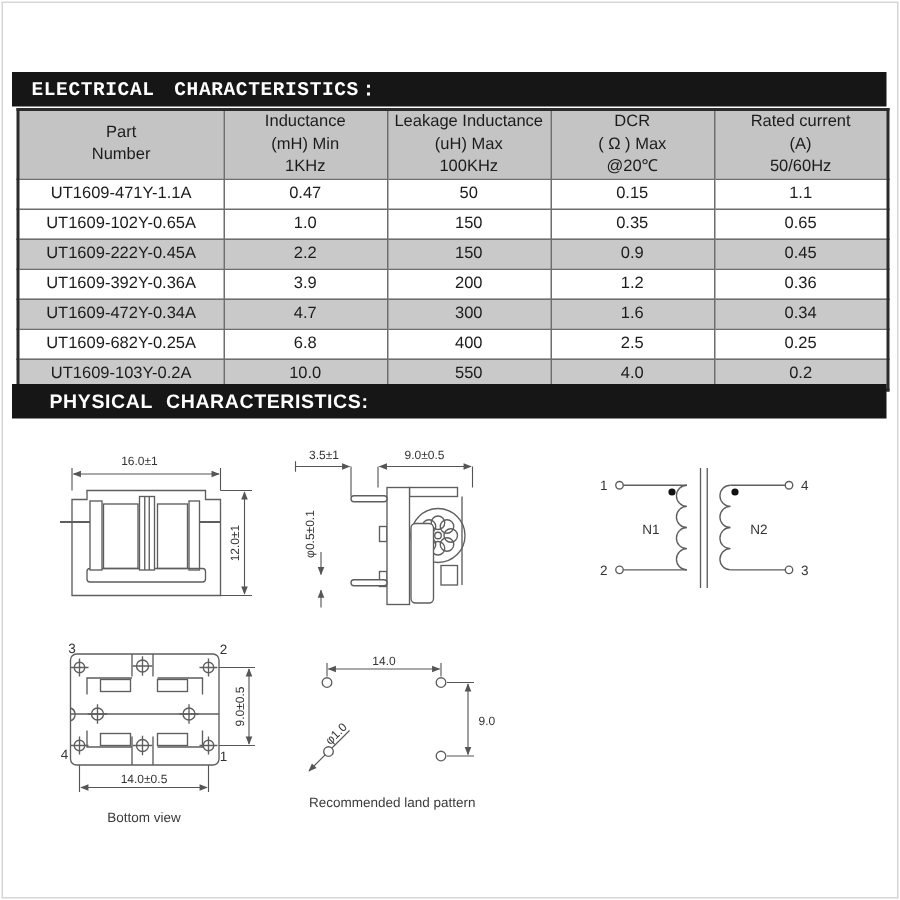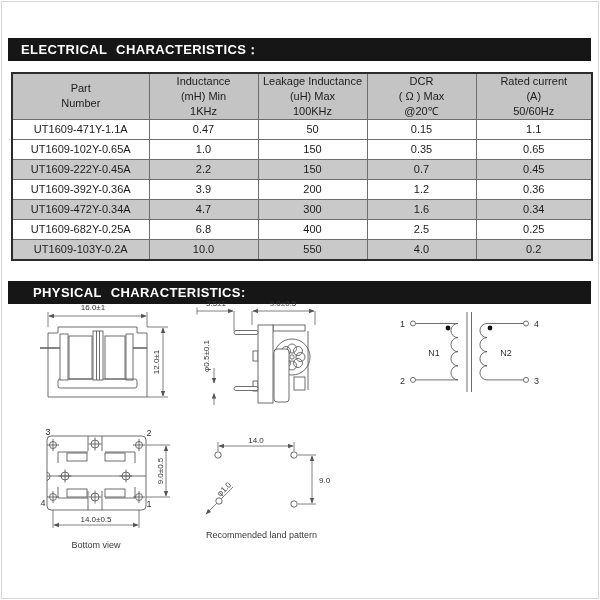--- a/index.html
+++ b/index.html
@@ -6,22 +6,22 @@
   body{
     width:600px;height:600px;position:relative;background:#ffffff;
     font-family:"Liberation Sans",sans-serif;overflow:hidden;
   }
   .page-frame{position:absolute;left:1px;top:1px;right:1px;bottom:1px;border:1px solid #d6d6d6;pointer-events:none;}
   .black-bar{
     position:absolute;left:8px;width:583px;height:23px;background:#161616;color:#ffffff;
     font-weight:bold;font-size:13px;line-height:23px;padding-left:13px;box-sizing:border-box;
     letter-spacing:.4px;word-spacing:5px;
   }
-  #bar-electrical{top:38px;}
-  #bar-physical{top:281px;padding-left:25px;}
+  #bar-electrical{top:48px;font-family:Liberation Mono, monospace;}
+  #bar-physical{top:256px;padding-left:25px;}
   table.spec{
     position:absolute;left:11px;top:72px;width:580px;border-collapse:collapse;table-layout:fixed;
     font-size:11px;color:#1c1c1c;border:2px solid #2b2b2b;
   }
   table.spec th,table.spec td{
     border:1px solid #6e6e6e;text-align:center;vertical-align:middle;padding:0 2px;
   }
   table.spec th{background:#c4c4c4;height:40px;font-weight:normal;line-height:1.35;}
   table.spec td{height:19px;background:#ffffff;}
   table.spec tr.alt td{background:#c9c9c9;}
@@ -89,21 +89,21 @@
       <td>UT1609-102Y-0.65A</td>
       <td>1.0</td>
       <td>150</td>
       <td>0.35</td>
       <td>0.65</td>
     </tr>
     <tr class="alt">
       <td>UT1609-222Y-0.45A</td>
       <td>2.2</td>
       <td>150</td>
-      <td>0.7</td>
+      <td>0.9</td>
       <td>0.45</td>
     </tr>
     <tr>
       <td>UT1609-392Y-0.36A</td>
       <td>3.9</td>
       <td>200</td>
       <td>1.2</td>
       <td>0.36</td>
     </tr>
     <tr class="alt">

